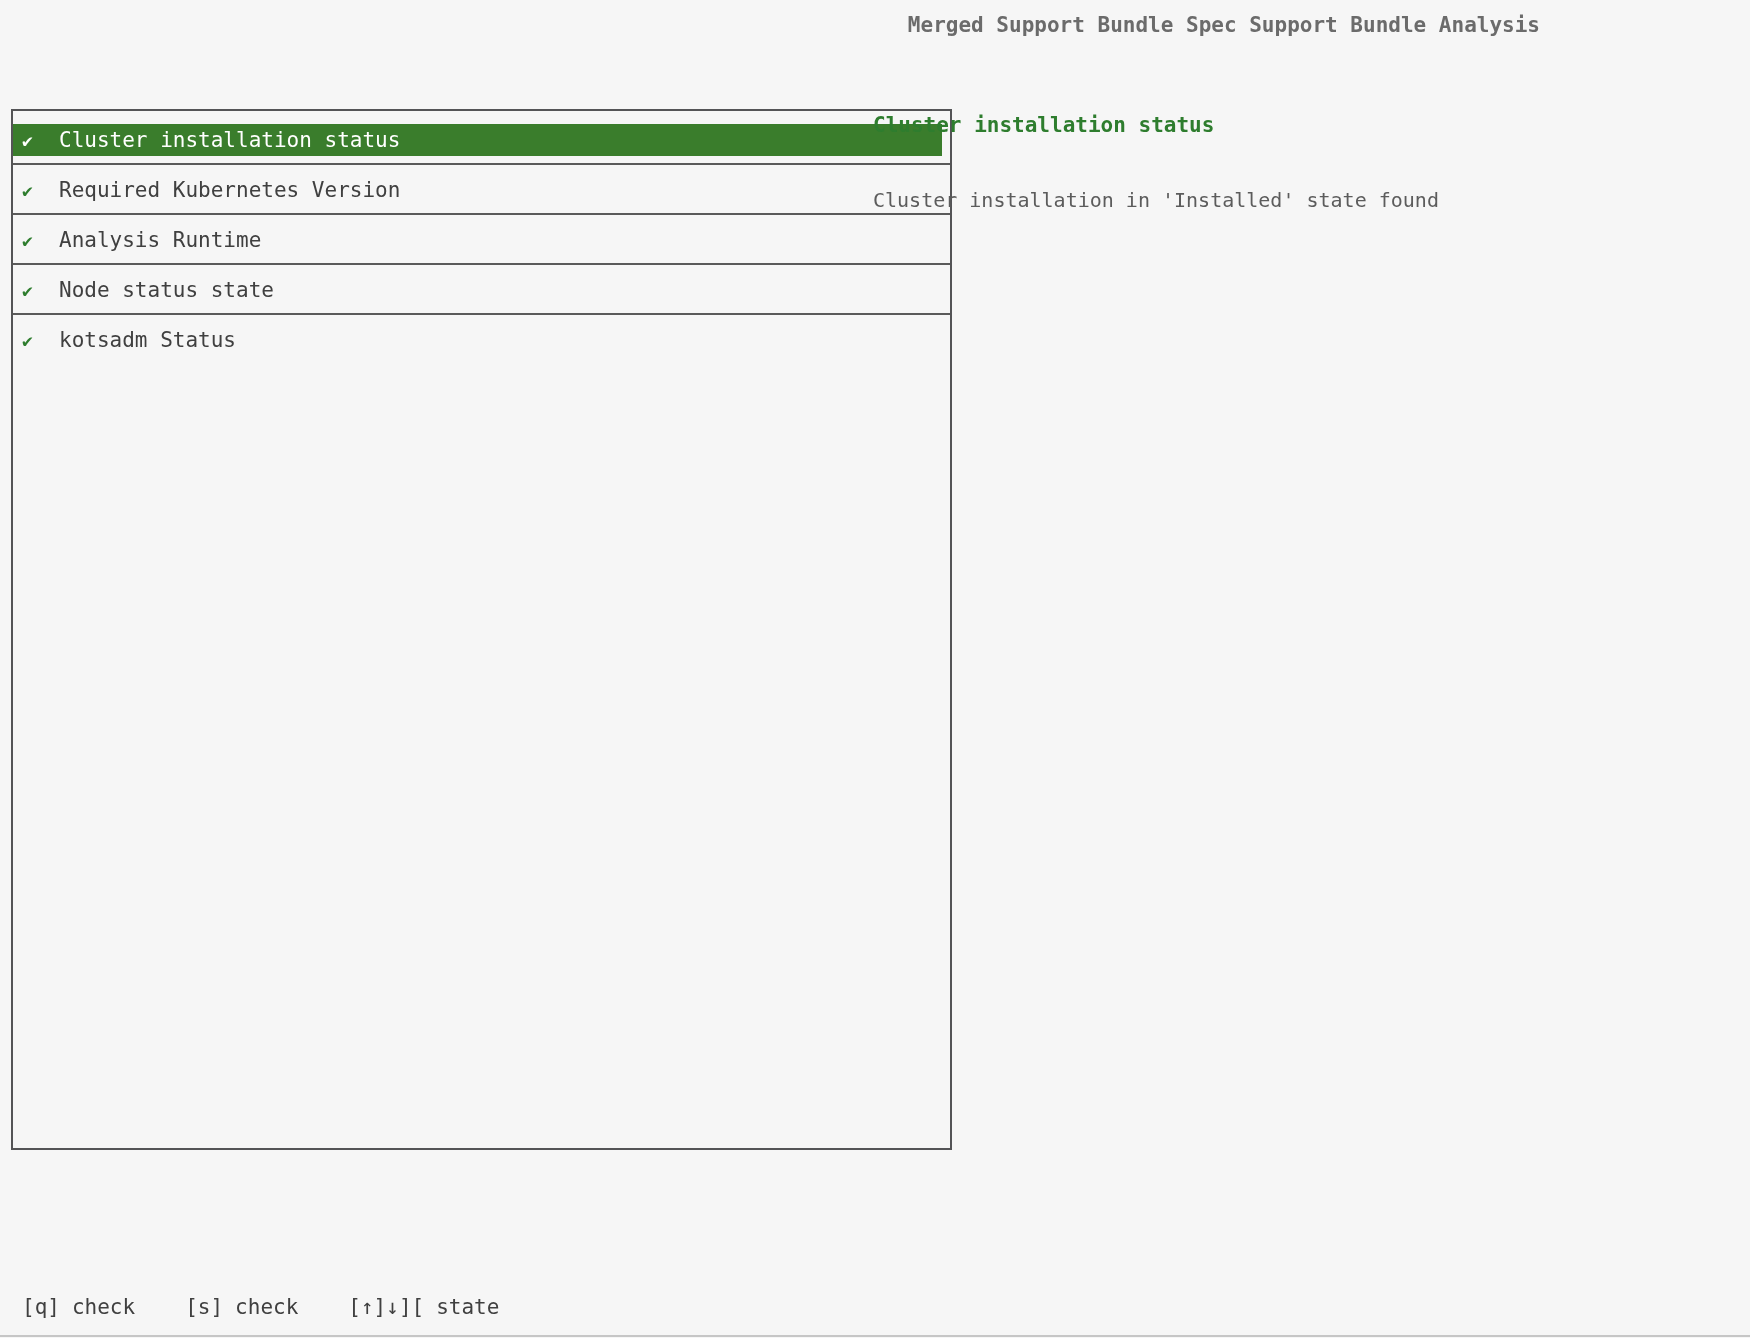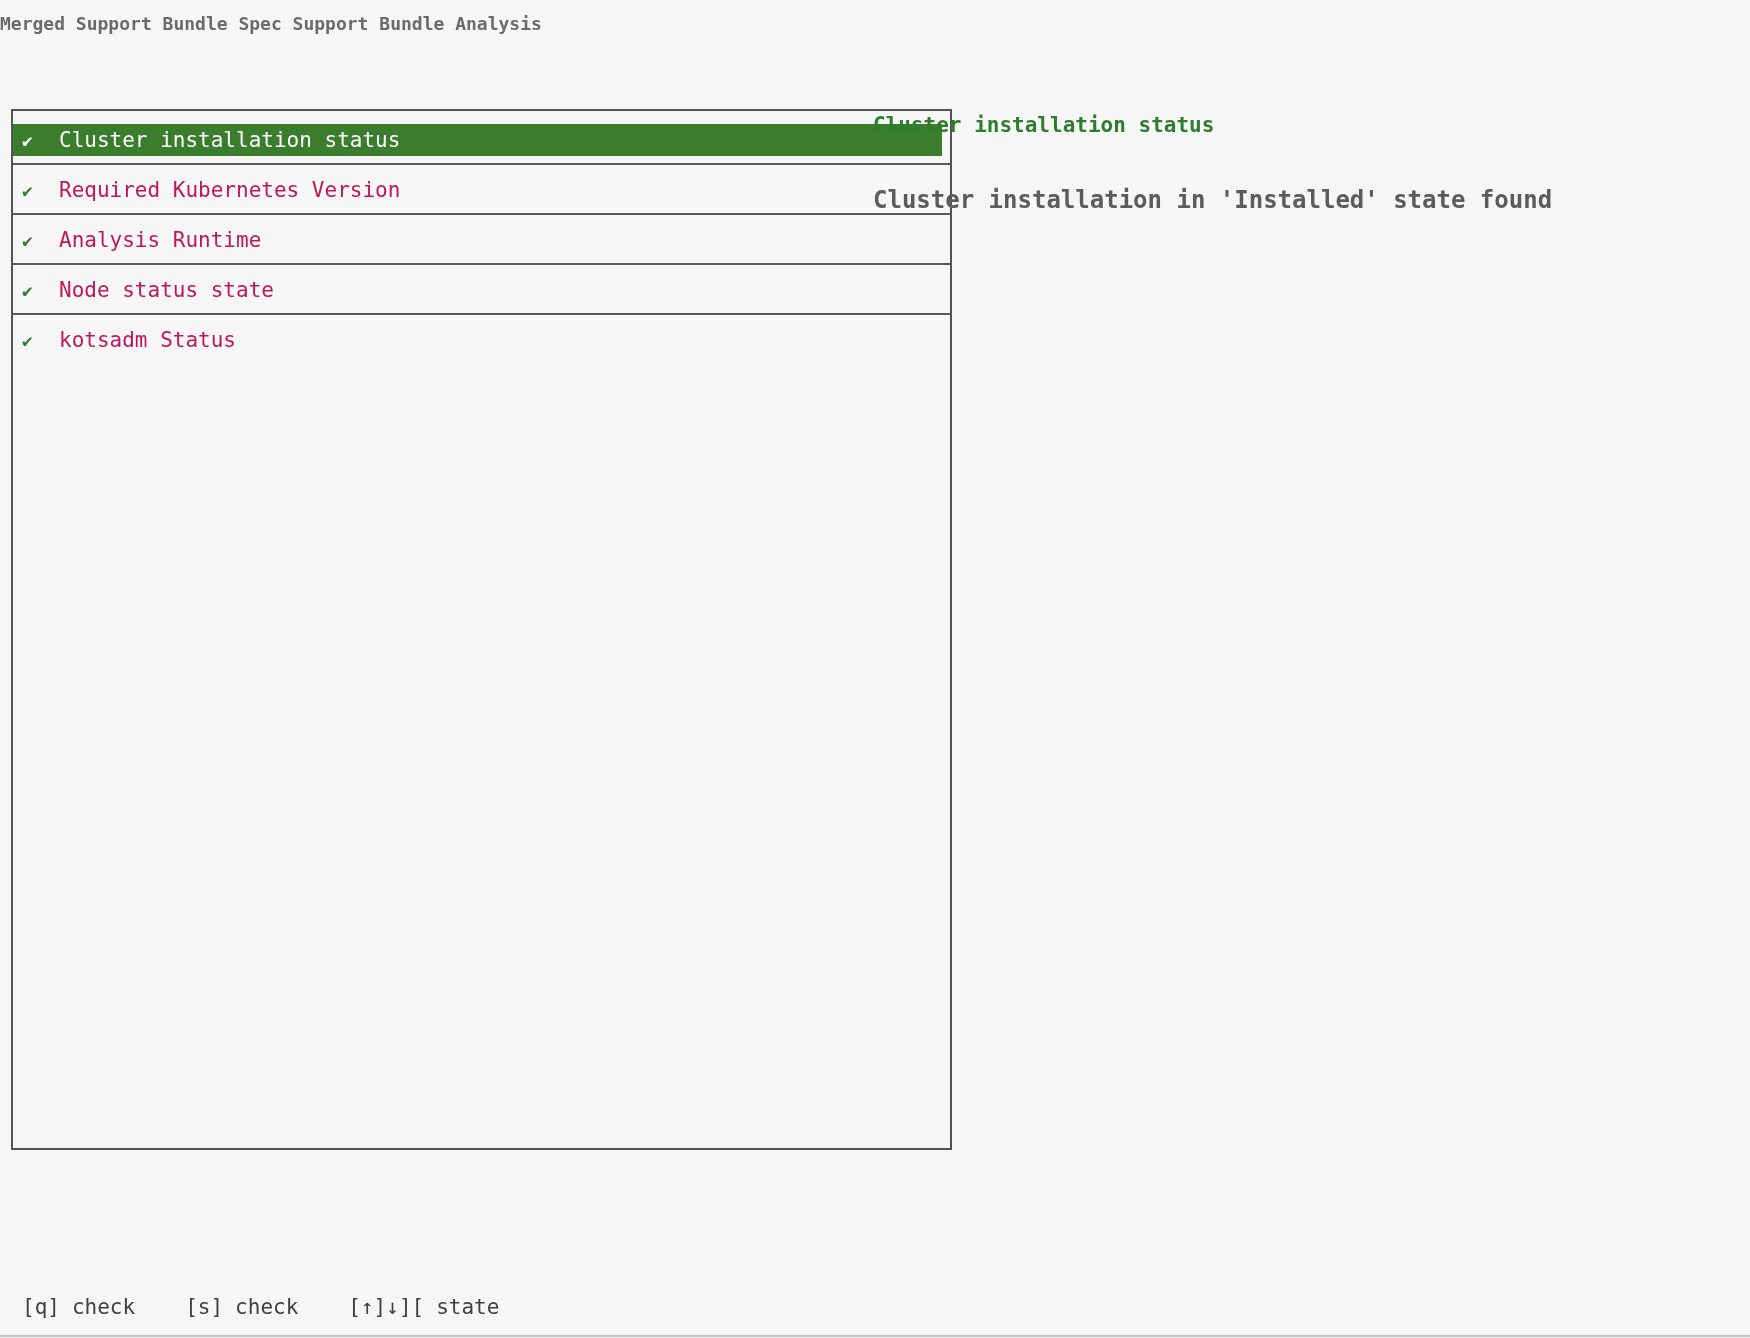--- a/index.html
+++ b/index.html
@@ -12,23 +12,23 @@
     background: #f6f6f6;
     font-family: "DejaVu Sans Mono", monospace;
     position: relative;
     overflow: hidden;
   }
   .title {
     position: absolute;
     left: 0;
     top: 13px;
     width: 1540px;
-    text-align: left;
+    text-align: right;
     font-weight: bold;
-    font-size: 18px;
+    font-size: 21px;
     color: #6b6b6b;
     white-space: pre;
   }
   .list-box {
     position: absolute;
     left: 11px;
     top: 109px;
     width: 941px;
     height: 1041px;
     border: 2px solid #545456;
@@ -64,21 +64,21 @@
     background: #3a7d2c;
   }
   .check {
     width: 37px;
     font-size: 18px;
     color: #2e7d2e;
     flex: 0 0 auto;
   }
   .row-label {
     font-size: 21px;
-    color: #be185d;
+    color: #404040;
     white-space: pre;
   }
   .row.selected .check,
   .row.selected .row-label {
     color: #ffffff;
   }
   .detail {
     position: absolute;
     left: 873px;
     top: 111px;
@@ -86,25 +86,24 @@
   }
   .detail-heading {
     font-size: 21px;
     font-weight: bold;
     color: #2e7d2e;
     line-height: 28px;
     white-space: pre;
   }
   .detail-message {
     margin-top: 47px;
-    font-size: 24px;
+    font-size: 20px;
     color: #5c5c5c;
     line-height: 28px;
     white-space: pre-wrap;
-    font-weight: bold;
   }
   .footer {
     position: absolute;
     left: 22px;
     top: 1295px;
     display: flex;
     gap: 50px;
     font-size: 21px;
     color: #404040;
   }

